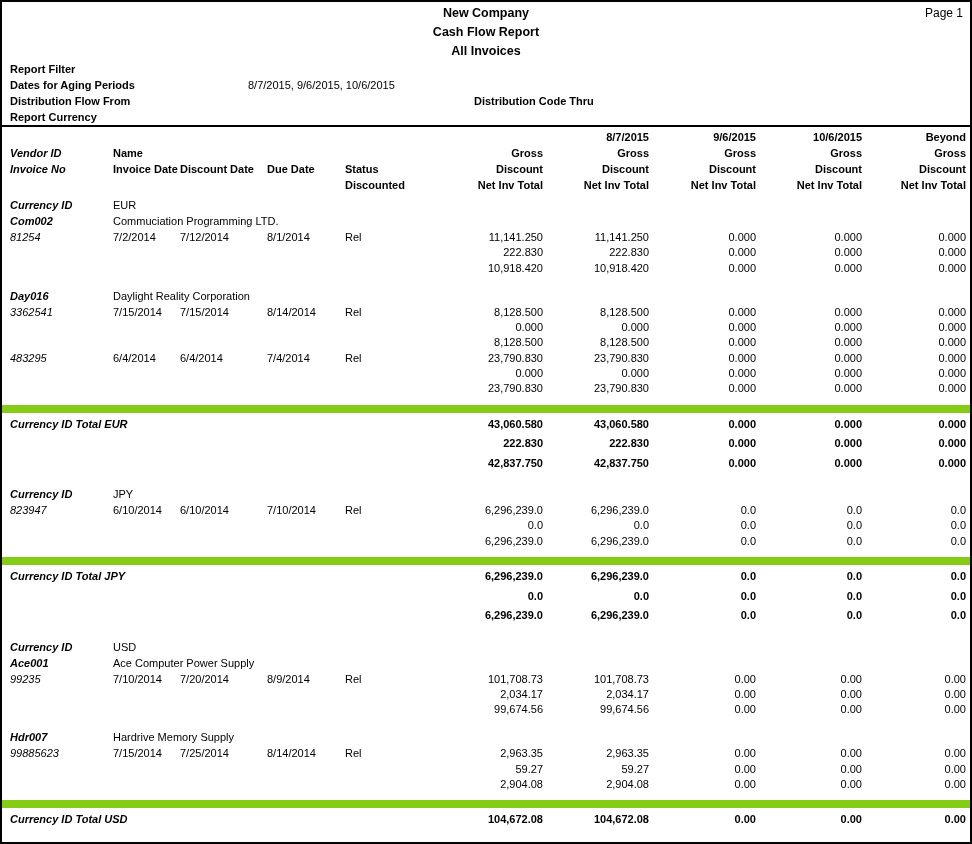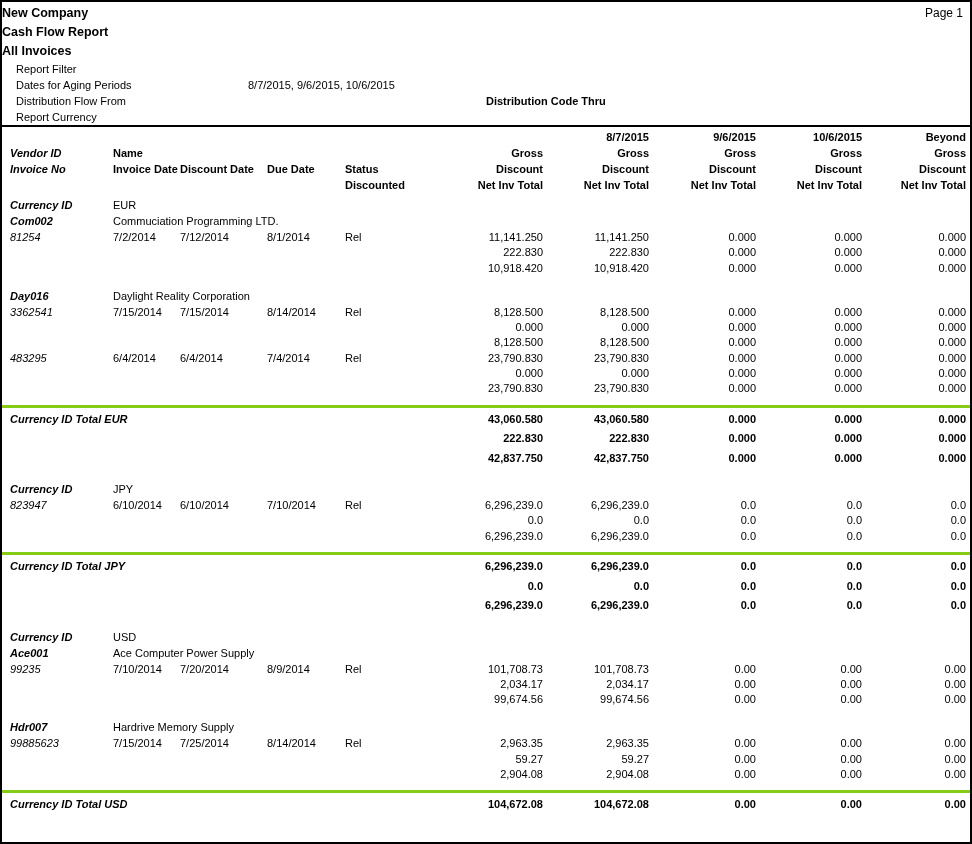--- a/index.html
+++ b/index.html
@@ -7,27 +7,27 @@
     position:relative;
     width:972px;height:844px;
     box-sizing:border-box;
     background:#ffffff;
     border:2px solid #000000;
     overflow:hidden;
     font-family:"Liberation Sans",sans-serif;
     font-size:11px;color:#000000;
   }
   .b{font-weight:bold;}
-  .titles{padding-top:2px;font-weight:bold;font-size:12.5px;line-height:19px;}
+  .titles{padding-top:2px;text-align:center;font-weight:bold;font-size:12.5px;line-height:19px;}
   .page-num{position:absolute;top:4px;right:7px;font-size:12px;}
   .frow{position:relative;height:16px;}
   .frow span{position:absolute;top:2px;white-space:nowrap;}
-  .fA{left:14px;font-weight:normal;}
+  .fA{left:8px;font-weight:bold;}
   .fB{left:246px;}
-  .fC{left:484px;font-weight:bold;}
+  .fC{left:472px;font-weight:bold;}
   .rule-top{border-top:2px solid #000;height:0;}
   .hdr-block{padding-top:3px;}
   .row{position:relative;padding-left:48px;}
   .hrow{height:16px;}
   .row span{position:absolute;top:1px;white-space:nowrap;}
   .cA{left:8px;font-style:italic;}
   .cB{left:111px;}
   .cC{left:178px;}
   .cD{left:265px;}
   .cE{left:343px;}
@@ -39,21 +39,21 @@
   .n5{right:4px;}
   .hrow .num, .hrow .cA, .hrow .cB, .hrow .cC, .hrow .cD, .hrow .cE{font-weight:bold;}
   .report-body{padding-top:4px;}
   .section{margin-top:13px;}
   .section:first-child{margin-top:0;}
   .currency-row{height:16px;}
   .vendor-row{height:16px;margin-top:13px;}
   .currency-row + .vendor-row{margin-top:0;}
   .invoice-block{margin-top:0;}
   .irow{height:15.3px;}
-  .total-block{margin-top:8px;border-top:3px solid #84cc16;padding-top:3px;}
+  .total-block{margin-top:8px;border-top:8px solid #84cc16;padding-top:3px;}
   .trow{height:19.5px;font-weight:bold;}
   .trow span{top:2px;}
 </style>
 </head>
 <body>
 
 <div class="page">
   <div class="page-num">Page 1</div>
 
   <div class="titles">

